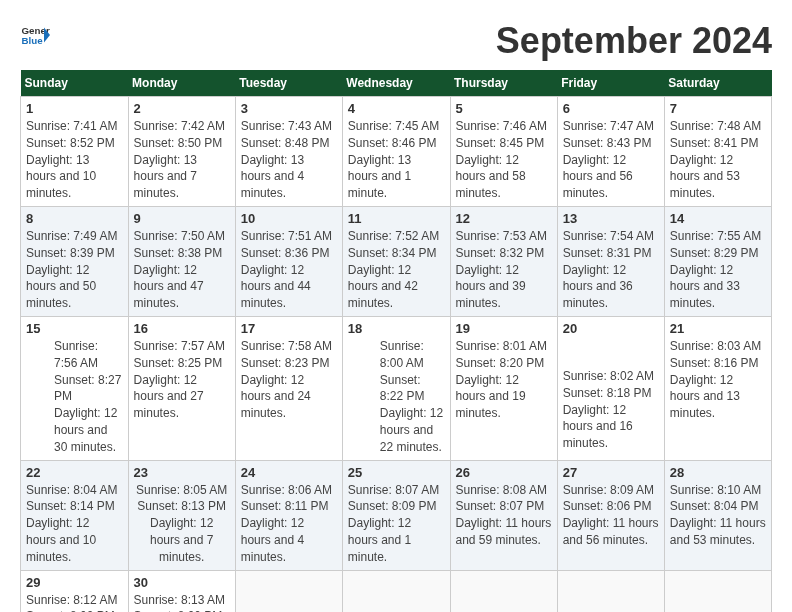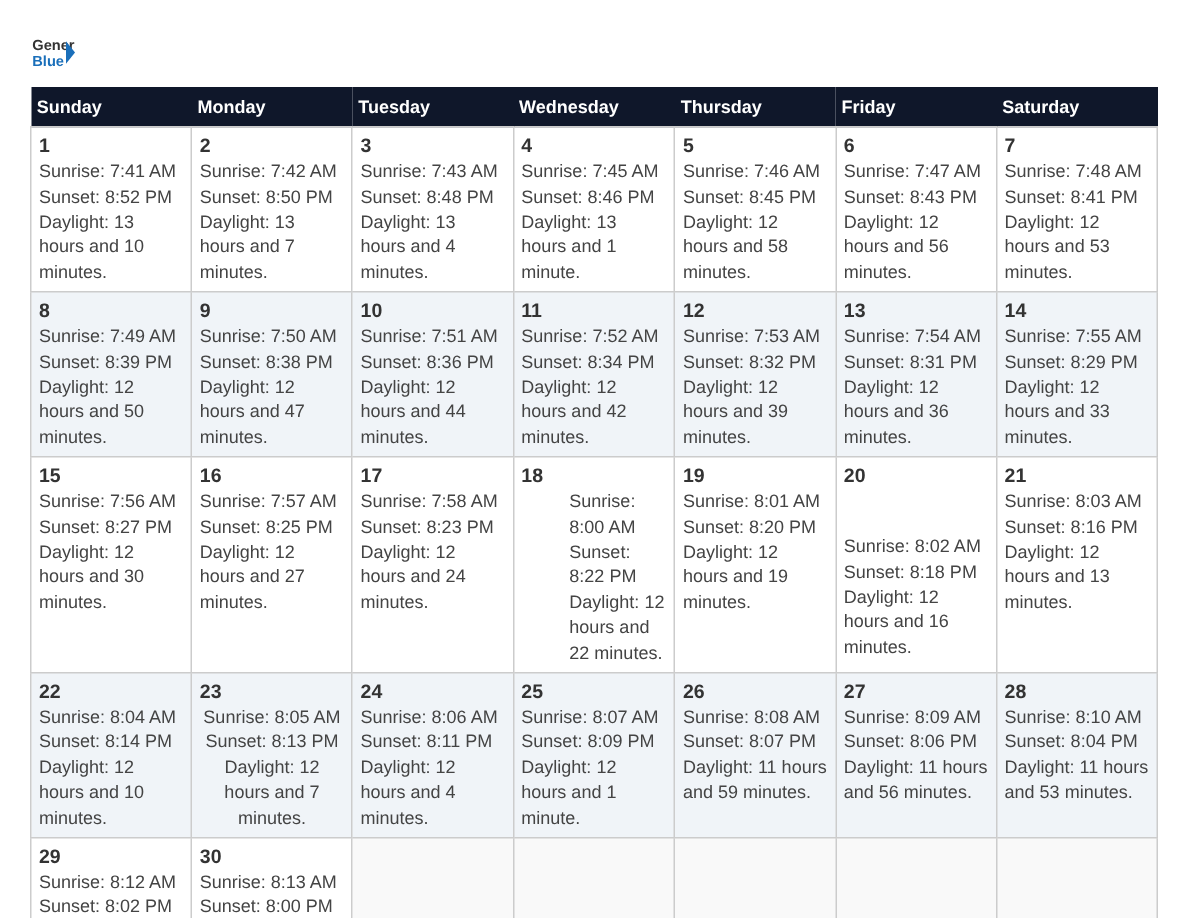--- a/index.html
+++ b/index.html
@@ -36,21 +36,21 @@
     .subtitle {
       font-size: 14px;
       color: #333;
     }
     .calendar-table {
       width: 100%;
       border-collapse: collapse;
       font-size: 11px;
     }
     .calendar-table th {
-      background-color: #0f172a;
+      background-color: #14532d;
       color: white;
       padding: 6px 4px;
       text-align: left;
       font-size: 12px;
       font-weight: bold;
     }
     .calendar-table td {
       border: 1px solid #ccc;
       vertical-align: top;
       padding: 4px 5px;
@@ -84,20 +84,21 @@
 
 <div class="header-section">
   <div class="logo">
     <svg class="logo-icon" viewBox="0 0 40 40" xmlns="http://www.w3.org/2000/svg">
       <text x="2" y="18" font-size="13" font-weight="bold" fill="#333" font-family="Arial">General</text>
       <text x="2" y="32" font-size="13" font-weight="bold" fill="#1a6fba" font-family="Arial">Blue</text>
       <polygon points="32,10 40,20 32,30" fill="#1a6fba"></polygon>
     </svg>
   </div>
   <div class="title-section">
+    <div class="month-title">September 2024</div>
   </div>
 </div>
 
 <table class="calendar-table">
   <thead>
     <tr id="weekday-header">
         <th>Sunday</th>
         <th>Monday</th>
         <th>Tuesday</th>
         <th>Wednesday</th>
@@ -191,21 +192,21 @@
         <td>
           <span class="day-number">14</span>
           <div class="day-info" style="white-space: pre-line;">Sunrise: 7:55 AM
 Sunset: 8:29 PM
 Daylight: 12 hours and 33 minutes.</div>
         </td>
       </tr>
       <tr>
         <td>
           <span class="day-number">15</span>
-          <div class="day-info" style="white-space: pre-line;">Sunrise: 7:56 AM
+          <div class="day-info" style="white-space: pre-line; margin-left: 28px;">Sunrise: 7:56 AM
 Sunset: 8:27 PM
 Daylight: 12 hours and 30 minutes.</div>
         </td>
         <td>
           <span class="day-number">16</span>
           <div class="day-info" style="white-space: pre-line;">Sunrise: 7:57 AM
 Sunset: 8:25 PM
 Daylight: 12 hours and 27 minutes.</div>
         </td>
         <td>

